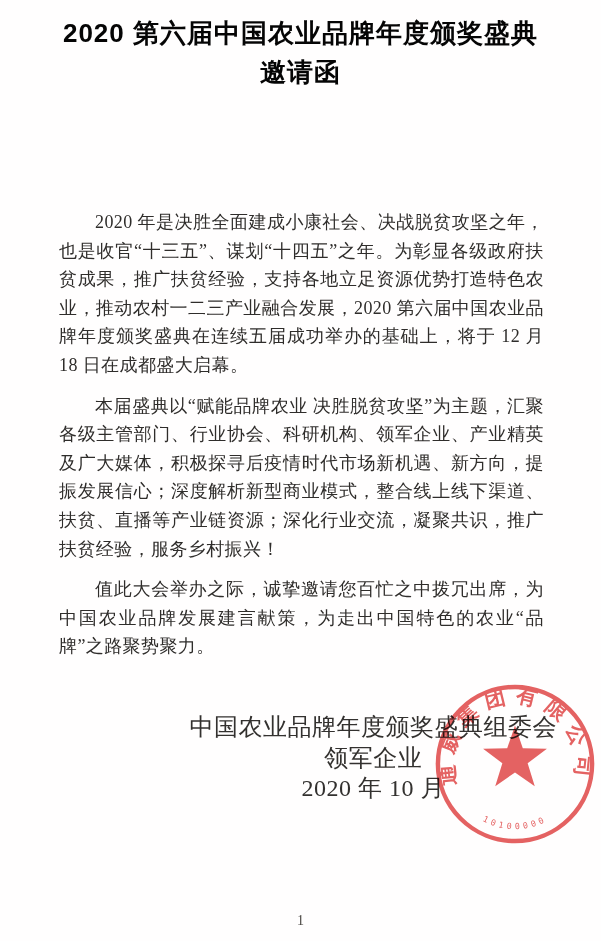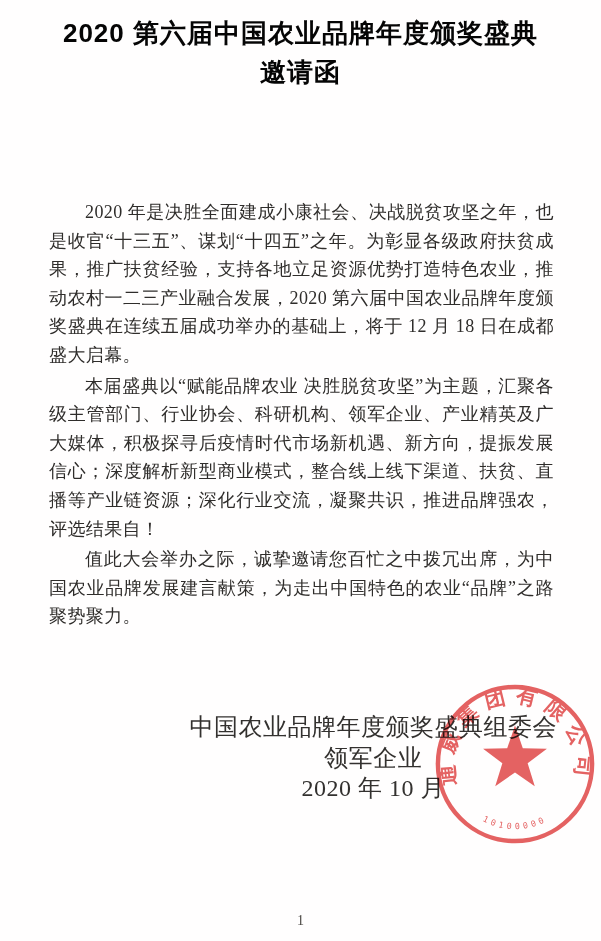--- a/index.html
+++ b/index.html
@@ -13,21 +13,21 @@
     text-align:center; font-family:"Liberation Sans","DejaVu Sans",sans-serif;
     font-weight:bold; color:#050505; font-size:26px; line-height:39px;
     letter-spacing:1px;
   }
   .doc-title span { display:block; }
   .body-text {
     position:absolute; left:47px; width:509px; top:196px;
     font-size:18px; line-height:28.6px; text-align:justify;
     letter-spacing:0.4px;
   }
-  .body-text p { margin:2px; text-indent:2em; }
+  .body-text p { margin:12px; text-indent:2em; }
   .signature {
     position:absolute; right:44px; top:712px; text-align:center;
     font-size:24px; line-height:30.5px; letter-spacing:0.5px; color:#33312f;
   }
   .seal {
     position:absolute; left:431px; top:680px; width:168px; height:168px;
     opacity:0.87; mix-blend-mode:multiply; pointer-events:none;
   }
   .seal svg { width:100%; height:100%; }
   .seal .ring { fill:none; stroke:var(--seal-color,#e04a4a); stroke-width:4.5; }
@@ -52,21 +52,21 @@
 
 <div class="page">
 
   <h1 class="doc-title">
     <span>2020 第六届中国农业品牌年度颁奖盛典</span>
     <span>邀请函</span>
   </h1>
 
   <div class="body-text">
     <p>2020 年是决胜全面建成小康社会、决战脱贫攻坚之年，也是收官“十三五”、谋划“十四五”之年。为彰显各级政府扶贫成果，推广扶贫经验，支持各地立足资源优势打造特色农业，推动农村一二三产业融合发展，2020 第六届中国农业品牌年度颁奖盛典在连续五届成功举办的基础上，将于 12 月 18 日在成都盛大启幕。</p>
-    <p>本届盛典以“赋能品牌农业 决胜脱贫攻坚”为主题，汇聚各级主管部门、行业协会、科研机构、领军企业、产业精英及广大媒体，积极探寻后疫情时代市场新机遇、新方向，提振发展信心；深度解析新型商业模式，整合线上线下渠道、扶贫、直播等产业链资源；深化行业交流，凝聚共识，推进品牌强农，评选结果自！</p>
+    <p>本届盛典以“赋能品牌农业 决胜脱贫攻坚”为主题，汇聚各级主管部门、行业协会、科研机构、领军企业、产业精英及广大媒体，积极探寻后疫情时代市场新机遇、新方向，提振发展信心；深度解析新型商业模式，整合线上线下渠道、扶贫、直播等产业链资源；深化行业交流，凝聚共识，推广扶贫经验，服务乡村振兴！</p>
     <p>值此大会举办之际，诚挚邀请您百忙之中拨冗出席，为中国农业品牌发展建言献策，为走出中国特色的农业“品牌”之路聚势聚力。</p>
   </div>
 
   <div class="signature">
     <div>中国农业品牌年度颁奖盛典组委会</div>
     <div>领军企业</div>
     <div>2020 年 10 月</div>
   </div>
 
   <div class="seal">

